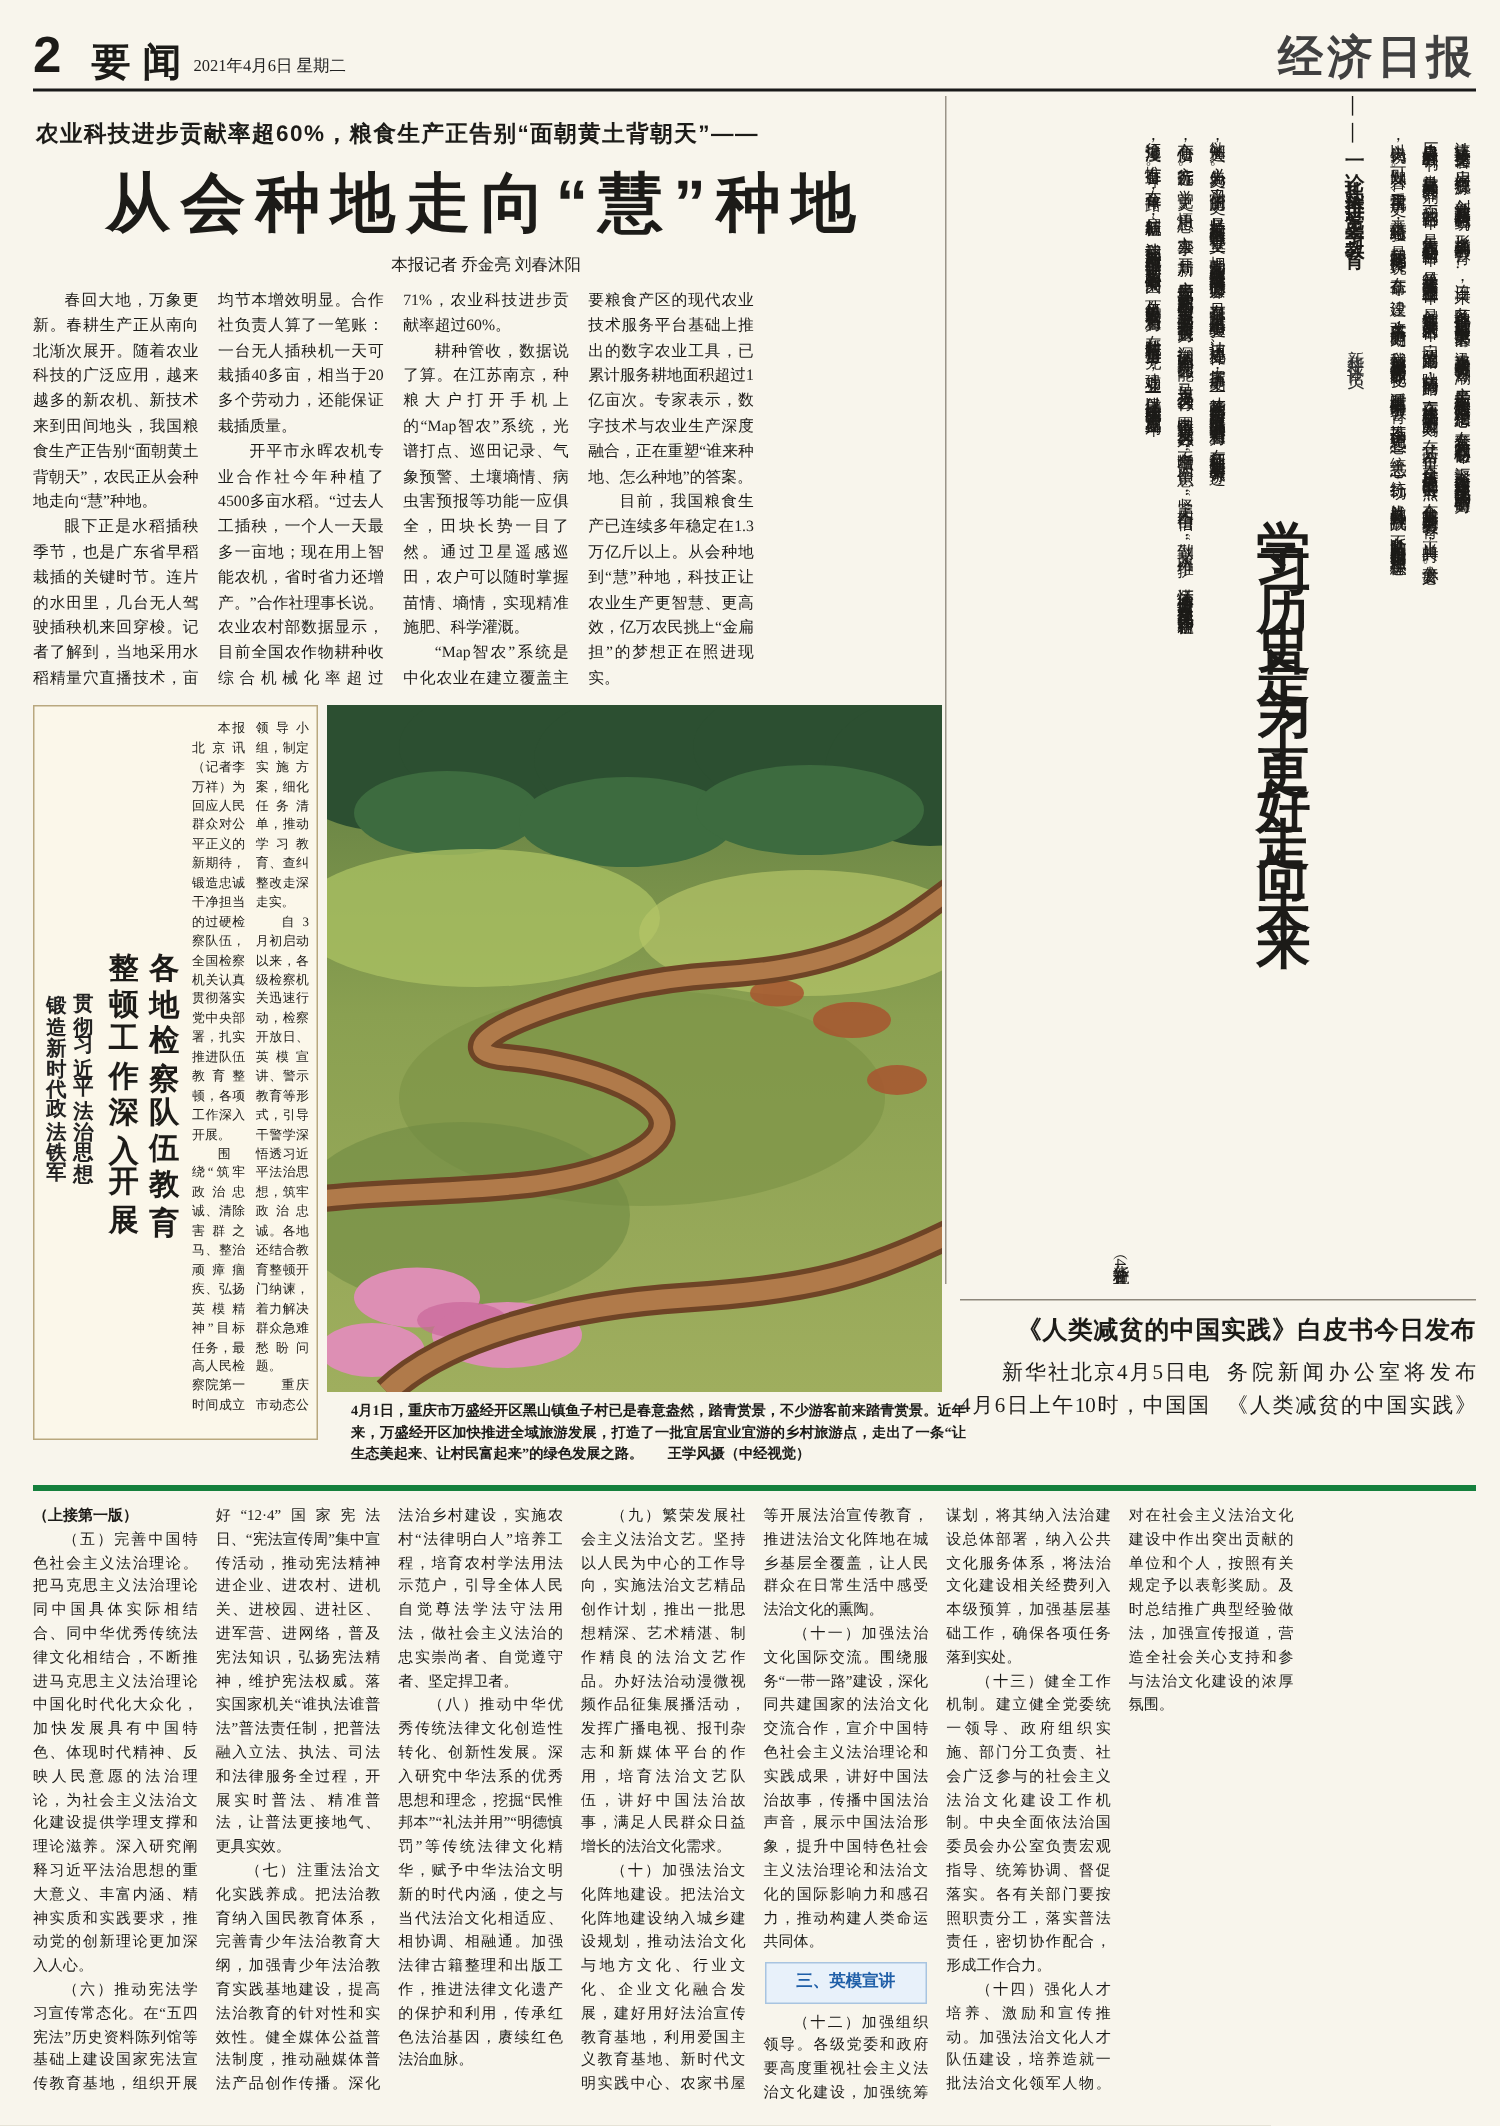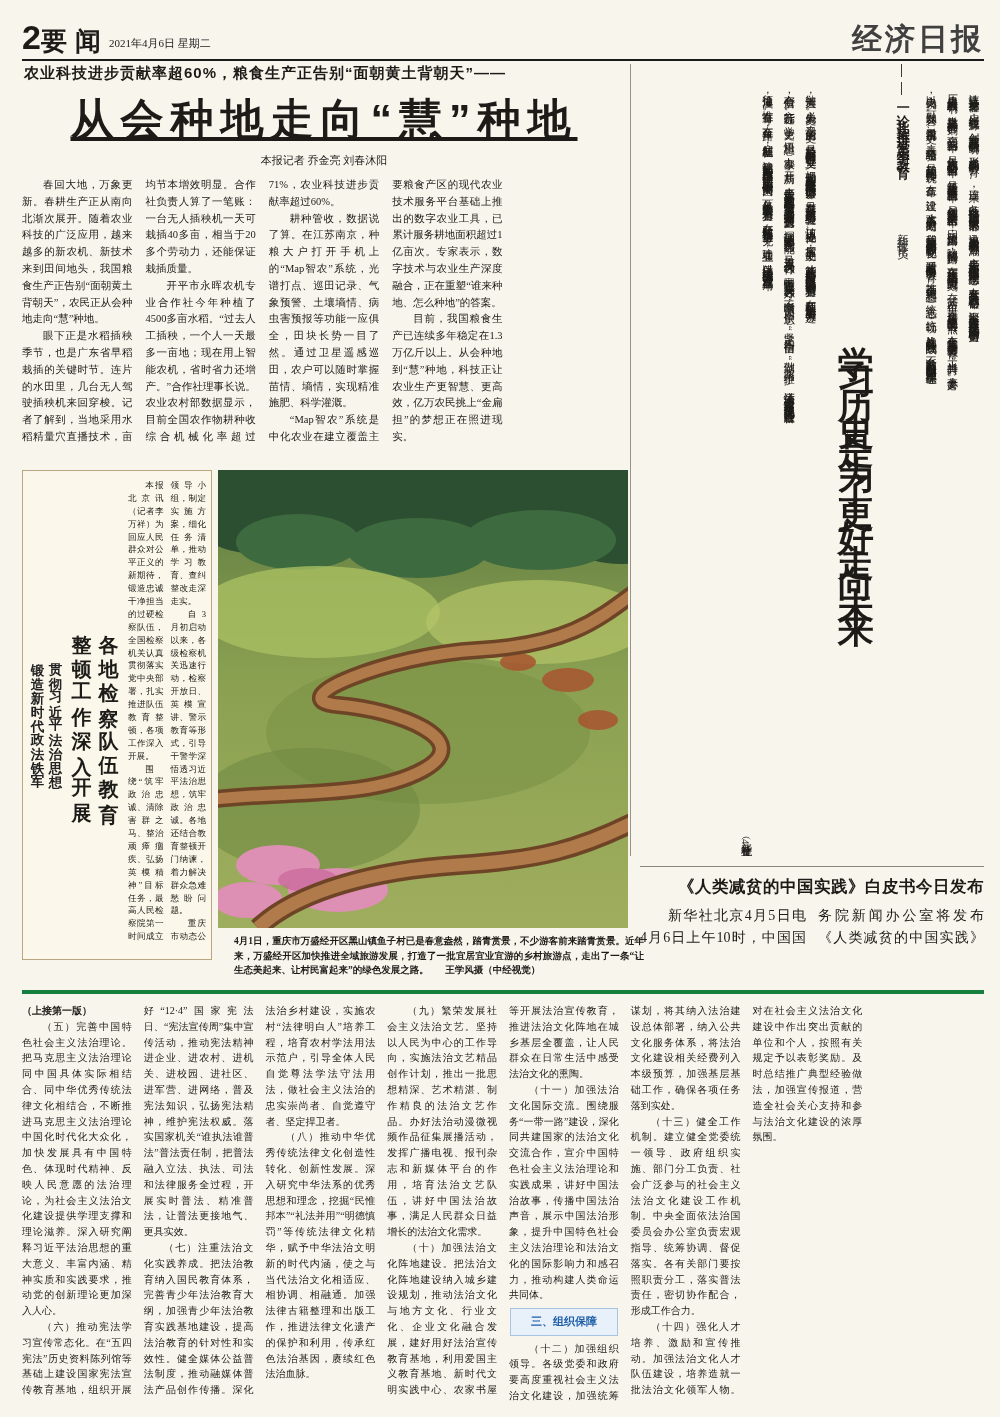--- a/index.html
+++ b/index.html
@@ -4,31 +4,31 @@
 <style>
   html,body{margin:0;padding:0;background:#d8d4c8;}
   .page{position:relative;width:1000px;height:1417px;margin:0 auto;background:#f8f5ec;
         font-family:"Liberation Serif","DejaVu Serif",serif;color:#1c1b18;overflow:hidden;}
 
   
   .masthead{position:absolute;left:22px;right:16px;top:8px;height:46px;
             border-bottom:2px solid #1a1a1a;display:flex;align-items:flex-end;padding-bottom:5px;}
   .pnum{font-family:"Liberation Sans","DejaVu Sans",sans-serif;font-weight:bold;font-size:34px;line-height:1;}
   .section{font-family:"Liberation Sans","DejaVu Sans",sans-serif;font-weight:bold;font-size:26px;
-           letter-spacing:8px;line-height:1;}
+           letter-spacing:8px;margin-left:20px;line-height:1;}
   .hdr-date{font-size:11px;padding-bottom:3px;color:#222;}
   .hdr-sp{flex:1;}
   .paper{color:#404040;font-weight:bold;font-size:30px;letter-spacing:3px;line-height:1;}
 
   
-  .lead{position:absolute;left:22px;top:60px;width:604px;height:398px;}
+  .lead{position:absolute;left:22px;top:76px;width:604px;height:398px;}
   .kicker{font-family:"Liberation Sans","DejaVu Sans",sans-serif;font-weight:bold;font-size:15px;
           letter-spacing:1px;margin:4px 0 2px 2px;}
   .lead-hl{font-family:"Liberation Sans","DejaVu Sans",sans-serif;font-weight:900;font-size:43px;
-           letter-spacing:7px;text-align:center;margin:8px 0 4px;text-decoration:underline;}
+           letter-spacing:7px;text-align:center;margin:8px 0 4px;}
   .byline{text-align:center;font-size:11px;margin-bottom:9px;}
   .lead-body{column-count:5;column-gap:13px;column-fill:auto;height:276px;overflow:hidden;
              font-size:10.5px;line-height:1.6;text-align:justify;}
   .para{margin:0;text-indent:2em;font-family:Liberation Serif, serif;}
   .cont{text-indent:0;font-weight:bold;}
 
   
   .vrule{position:absolute;left:630px;top:64px;width:1px;height:792px;background:#9a9488;}
   .editorial{position:absolute;left:636px;top:64px;width:348px;height:792px;
              writing-mode:vertical-rl;overflow:hidden;}
@@ -201,19 +201,19 @@
 
   <section class="doc">
       <p class="para cont">（上接第一版）</p>
       <p class="para">（五）完善中国特色社会主义法治理论。把马克思主义法治理论同中国具体实际相结合、同中华优秀传统法律文化相结合，不断推进马克思主义法治理论中国化时代化大众化，加快发展具有中国特色、体现时代精神、反映人民意愿的法治理论，为社会主义法治文化建设提供学理支撑和理论滋养。深入研究阐释习近平法治思想的重大意义、丰富内涵、精神实质和实践要求，推动党的创新理论更加深入人心。</p>
       <p class="para">（六）推动宪法学习宣传常态化。在“五四宪法”历史资料陈列馆等基础上建设国家宪法宣传教育基地，组织开展好“12·4”国家宪法日、“宪法宣传周”集中宣传活动，推动宪法精神进企业、进农村、进机关、进校园、进社区、进军营、进网络，普及宪法知识，弘扬宪法精神，维护宪法权威。落实国家机关“谁执法谁普法”普法责任制，把普法融入立法、执法、司法和法律服务全过程，开展实时普法、精准普法，让普法更接地气、更具实效。</p>
       <p class="para">（七）注重法治文化实践养成。把法治教育纳入国民教育体系，完善青少年法治教育大纲，加强青少年法治教育实践基地建设，提高法治教育的针对性和实效性。健全媒体公益普法制度，推动融媒体普法产品创作传播。深化法治乡村建设，实施农村“法律明白人”培养工程，培育农村学法用法示范户，引导全体人民自觉尊法学法守法用法，做社会主义法治的忠实崇尚者、自觉遵守者、坚定捍卫者。</p>
       <p class="para">（八）推动中华优秀传统法律文化创造性转化、创新性发展。深入研究中华法系的优秀思想和理念，挖掘“民惟邦本”“礼法并用”“明德慎罚”等传统法律文化精华，赋予中华法治文明新的时代内涵，使之与当代法治文化相适应、相协调、相融通。加强法律古籍整理和出版工作，推进法律文化遗产的保护和利用，传承红色法治基因，赓续红色法治血脉。</p>
       <p class="para">（九）繁荣发展社会主义法治文艺。坚持以人民为中心的工作导向，实施法治文艺精品创作计划，推出一批思想精深、艺术精湛、制作精良的法治文艺作品。办好法治动漫微视频作品征集展播活动，发挥广播电视、报刊杂志和新媒体平台的作用，培育法治文艺队伍，讲好中国法治故事，满足人民群众日益增长的法治文化需求。</p>
       <p class="para">（十）加强法治文化阵地建设。把法治文化阵地建设纳入城乡建设规划，推动法治文化与地方文化、行业文化、企业文化融合发展，建好用好法治宣传教育基地，利用爱国主义教育基地、新时代文明实践中心、农家书屋等开展法治宣传教育，推进法治文化阵地在城乡基层全覆盖，让人民群众在日常生活中感受法治文化的熏陶。</p>
       <p class="para">（十一）加强法治文化国际交流。围绕服务“一带一路”建设，深化同共建国家的法治文化交流合作，宣介中国特色社会主义法治理论和实践成果，讲好中国法治故事，传播中国法治声音，展示中国法治形象，提升中国特色社会主义法治理论和法治文化的国际影响力和感召力，推动构建人类命运共同体。</p>
-      <div class="doc-head">三、组织保障</div>
+      <div class="doc-head">三、英模宣讲</div>
       <p class="para">（十二）加强组织领导。各级党委和政府要高度重视社会主义法治文化建设，加强统筹谋划，将其纳入法治建设总体部署，纳入公共文化服务体系，将法治文化建设相关经费列入本级预算，加强基层基础工作，确保各项任务落到实处。</p>
       <p class="para">（十三）健全工作机制。建立健全党委统一领导、政府组织实施、部门分工负责、社会广泛参与的社会主义法治文化建设工作机制。中央全面依法治国委员会办公室负责宏观指导、统筹协调、督促落实。各有关部门要按照职责分工，落实普法责任，密切协作配合，形成工作合力。</p>
       <p class="para">（十四）强化人才培养、激励和宣传推动。加强法治文化人才队伍建设，培养造就一批法治文化领军人物。对在社会主义法治文化建设中作出突出贡献的单位和个人，按照有关规定予以表彰奖励。及时总结推广典型经验做法，加强宣传报道，营造全社会关心支持和参与法治文化建设的浓厚氛围。</p>
     </section>
 
 </div>
 
 </body></html>

